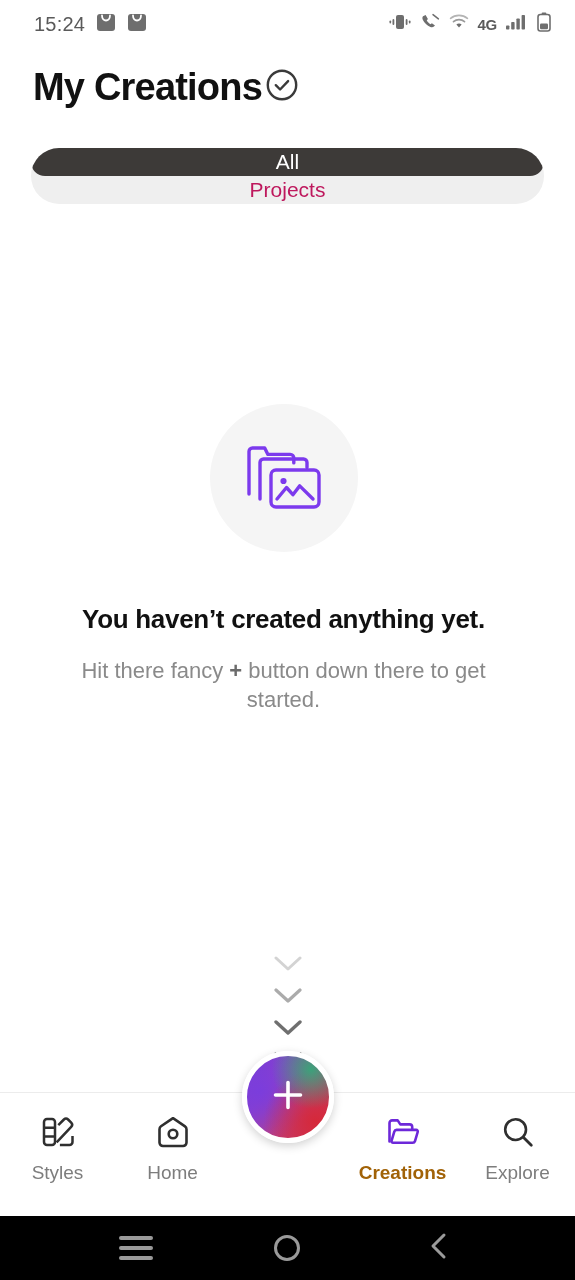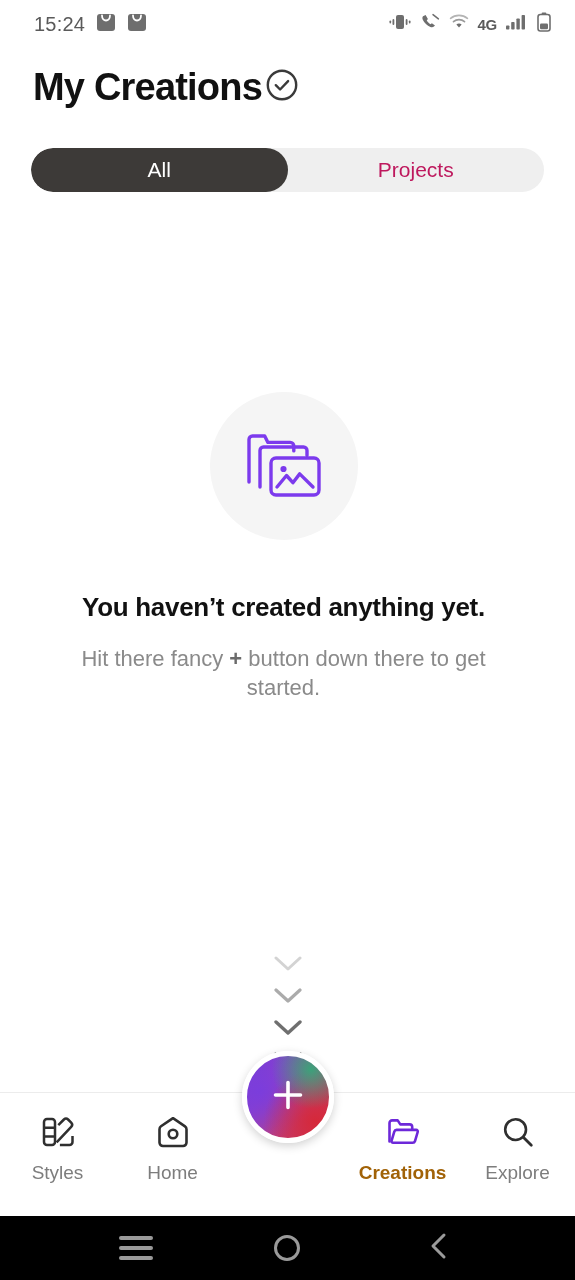--- a/index.html
+++ b/index.html
@@ -29,22 +29,22 @@
     flex:0 0 78px;
     display:flex; align-items:center; justify-content:flex-start;
     padding:0 30px 0 33px;
   }
   .page-title { font-size:38px; font-weight:700; color:#111; letter-spacing:-.8px; }
   .check-btn { width:40px; height:40px; display:flex; align-items:center; justify-content:center; }
 
   
   .seg-wrap { padding:22px 31px 0 31px; flex:0 0 auto; }
   .segmented {
-    position:relative; display:flex; height:44px;
-    background:#efefef; border-radius:28px; overflow:hidden;
+    position:relative; display:flex; height:56px;
+    background:#efefef; border-radius:28px; overflow:hidden;flex-direction:column;
   }
   .seg-item {
     flex:1; display:flex; align-items:center; justify-content:center;
     font-size:21px; color:#be185d; border-radius:28px; z-index:1;
   }
   .seg-item.active { background:#3d3a38; color:#fff; }
 
   
   .content { flex:1 1 auto; position:relative; display:flex; flex-direction:column; align-items:center; }
   .empty {

